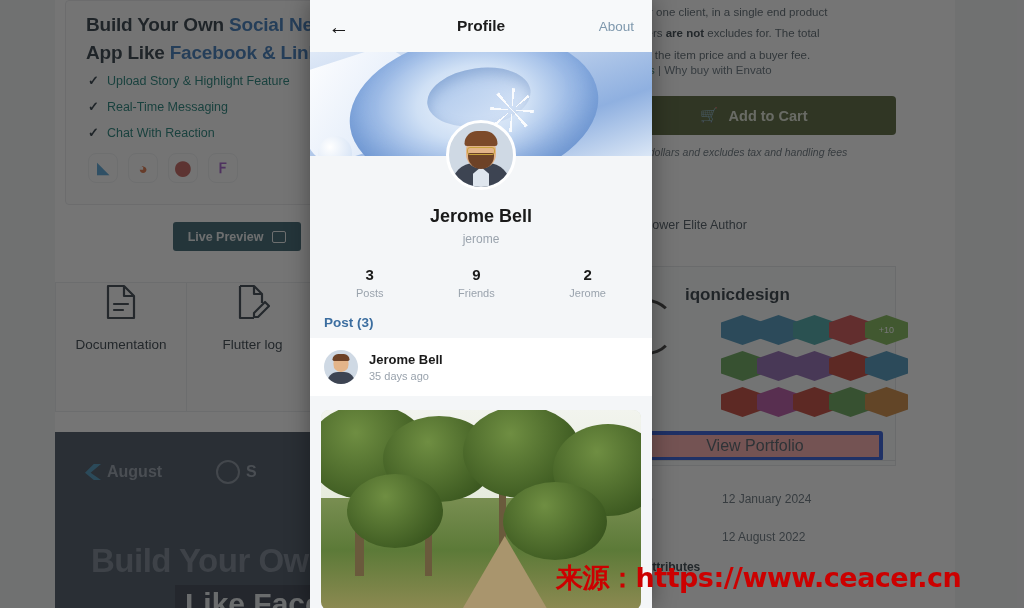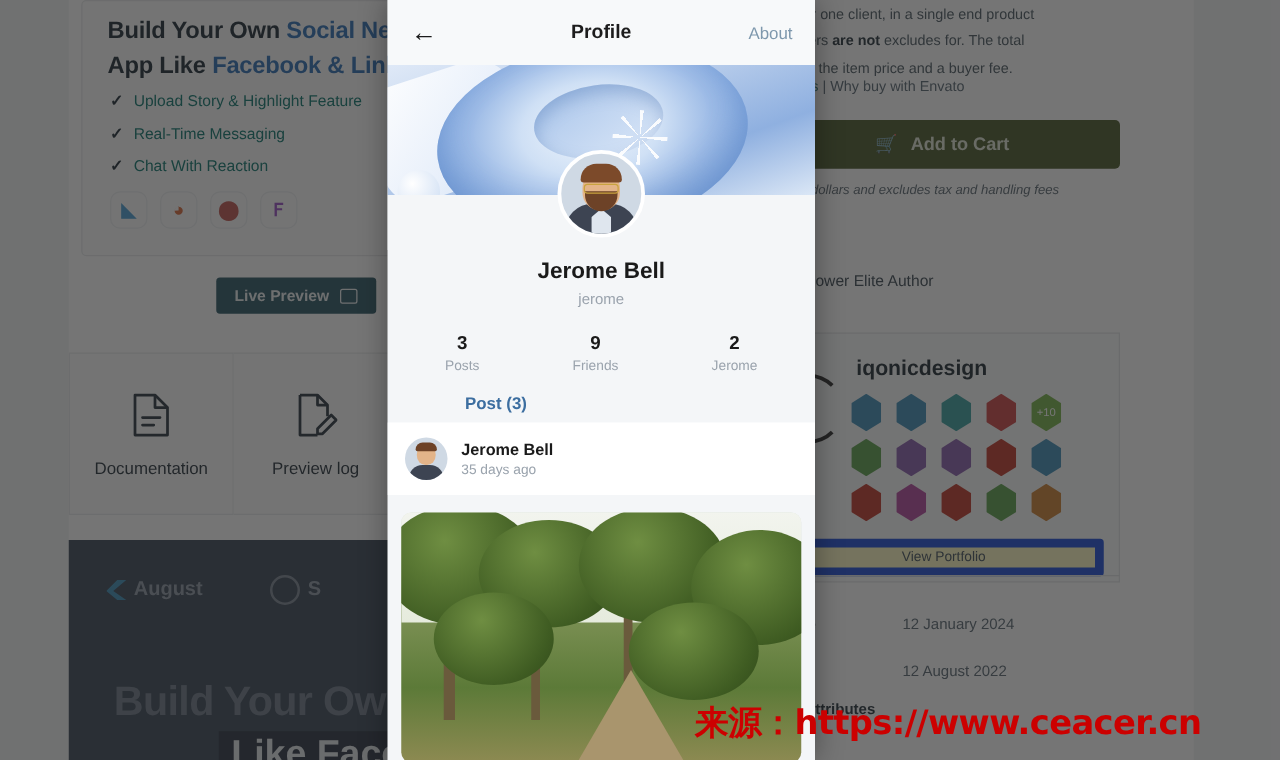--- a/index.html
+++ b/index.html
@@ -70,21 +70,21 @@
   }
   .lp-icon {
     width: 14px; height: 12px; border: 1.6px solid #e9eef0; border-radius: 2px;
   }
 
   .doc-row { position: absolute; left: 55px; top: 282px; display: flex; }
   .doc-card {
     width: 132px; height: 130px; background: #fdfdfd;
     border: 1px solid #e8eaec;
     display: flex; flex-direction: column; align-items: center;
-    justify-content: center; gap: 16px;
+    justify-content: flex-start; gap: 16px;
   }
   .doc-card + .doc-card { border-left: none; }
   .doc-label { font-size: 13.5px; color: #27323c; }
 
   .flutter-panel {
     position: absolute; left: 55px; top: 432px; width: 490px; height: 176px;
     background: #3a4757; overflow: hidden;
   }
   .fp-logos {
     position: absolute; left: 30px; top: 28px;
@@ -151,30 +151,30 @@
   }
   .ac-name {
     position: absolute; left: 72px; top: 18px;
     font-size: 17px; font-weight: bold; color: #1f2a33;
   }
   .badges {
     position: absolute; left: 68px; top: 48px;
     display: grid; grid-template-columns: repeat(5, 30px); gap: 6px;
   }
   .hexb {
-    width: 24px; height: 30px;
+    width: 43px; height: 30px;
     clip-path: polygon(50% 0,100% 25%,100% 75%,50% 100%,0 75%,0 25%);
     display: flex; align-items: center; justify-content: center;
-    color: #fff; font-size: 9px; font-weight: normal;
+    color: #fff; font-size: 9px; font-weight: normal; margin-left: 40px;
   }
   .view-portfolio {
     position: absolute; left: 14px; top: 164px; width: 256px; height: 30px;
-    border: 7px solid #1d4ed8; background: #fef9c3; border-radius: 3px;
+    border: 4px solid #1d4ed8; background: #fca5a5; border-radius: 3px;
     display: flex; align-items: center; justify-content: center;
-    font-size: 11px; color: #46535d;
+    font-size: 16px; color: #46535d;
   }
   .attr-list { position: absolute; left: 0; top: 492px; width: 300px; }
   .attr-row {
     display: flex; align-items: center; margin-bottom: 24px;
     font-size: 12px;
   }
   .attr-k { width: 110px; font-weight: bold; color: #26333c; }
   .attr-v { color: #5c6a74; }
   .more-attr {
     position: absolute; left: 0; top: 560px;
@@ -313,21 +313,20 @@
     display: flex; margin: 20px 0 0; padding: 0 46px;
     justify-content: space-between;
   }
   .stat { text-align: center; }
   .stat .num { font-size: 15px; font-weight: bold; color: #1a1a1a; }
   .stat .lbl { font-size: 11px; color: #9aa3ad; margin-top: 4px; }
 
   .post-head {
     font-size: 13.5px; font-weight: bold; color: #3c6ea0;
     padding: 16px 0 8px 14px;
-    margin-left: 48px;
   }
   .post-card { background: #ffffff; padding: 12px 14px; }
   .pc-row { display: flex; align-items: center; gap: 11px; }
   .pc-av {
     width: 34px; height: 34px; border-radius: 50%; overflow: hidden;
     background: #cfd9e4; position: relative; flex: none;
   }
   .pc-av .f { position: absolute; left: 50%; top: 6px; transform: translateX(-50%);
     width: 15px; height: 16px; border-radius: 46%; background: #e3b489; }
   .pc-av .h { position: absolute; left: 50%; top: 4px; transform: translateX(-50%);
@@ -425,21 +424,21 @@
         </svg>
         <div class="doc-label">Documentation</div>
       </div>
       <div class="doc-card">
         <svg width="34" height="38" viewBox="0 0 34 38">
           <path d="M4 3h14l8 8v9" fill="none" stroke="#2b3640" stroke-width="2.2" stroke-linejoin="round"></path>
           <path d="M4 3v32h14" fill="none" stroke="#2b3640" stroke-width="2.2" stroke-linejoin="round"></path>
           <path d="M18 3v8h8" fill="none" stroke="#2b3640" stroke-width="2.2" stroke-linejoin="round"></path>
           <path d="M29 19l4 4-11 11h-4v-4z" fill="none" stroke="#2b3640" stroke-width="2.2" stroke-linejoin="round"></path>
         </svg>
-        <div class="doc-label">Preview log</div>
+        <div class="doc-label">Flutter log</div>
       </div>
     </div>
 
     <div class="flutter-panel">
       <div class="fp-logos">
         <span class="fp-flutter">
           <span class="fp-fl-mark"></span>
           <span>August</span>
         </span>
         <span class="fp-flutter">

